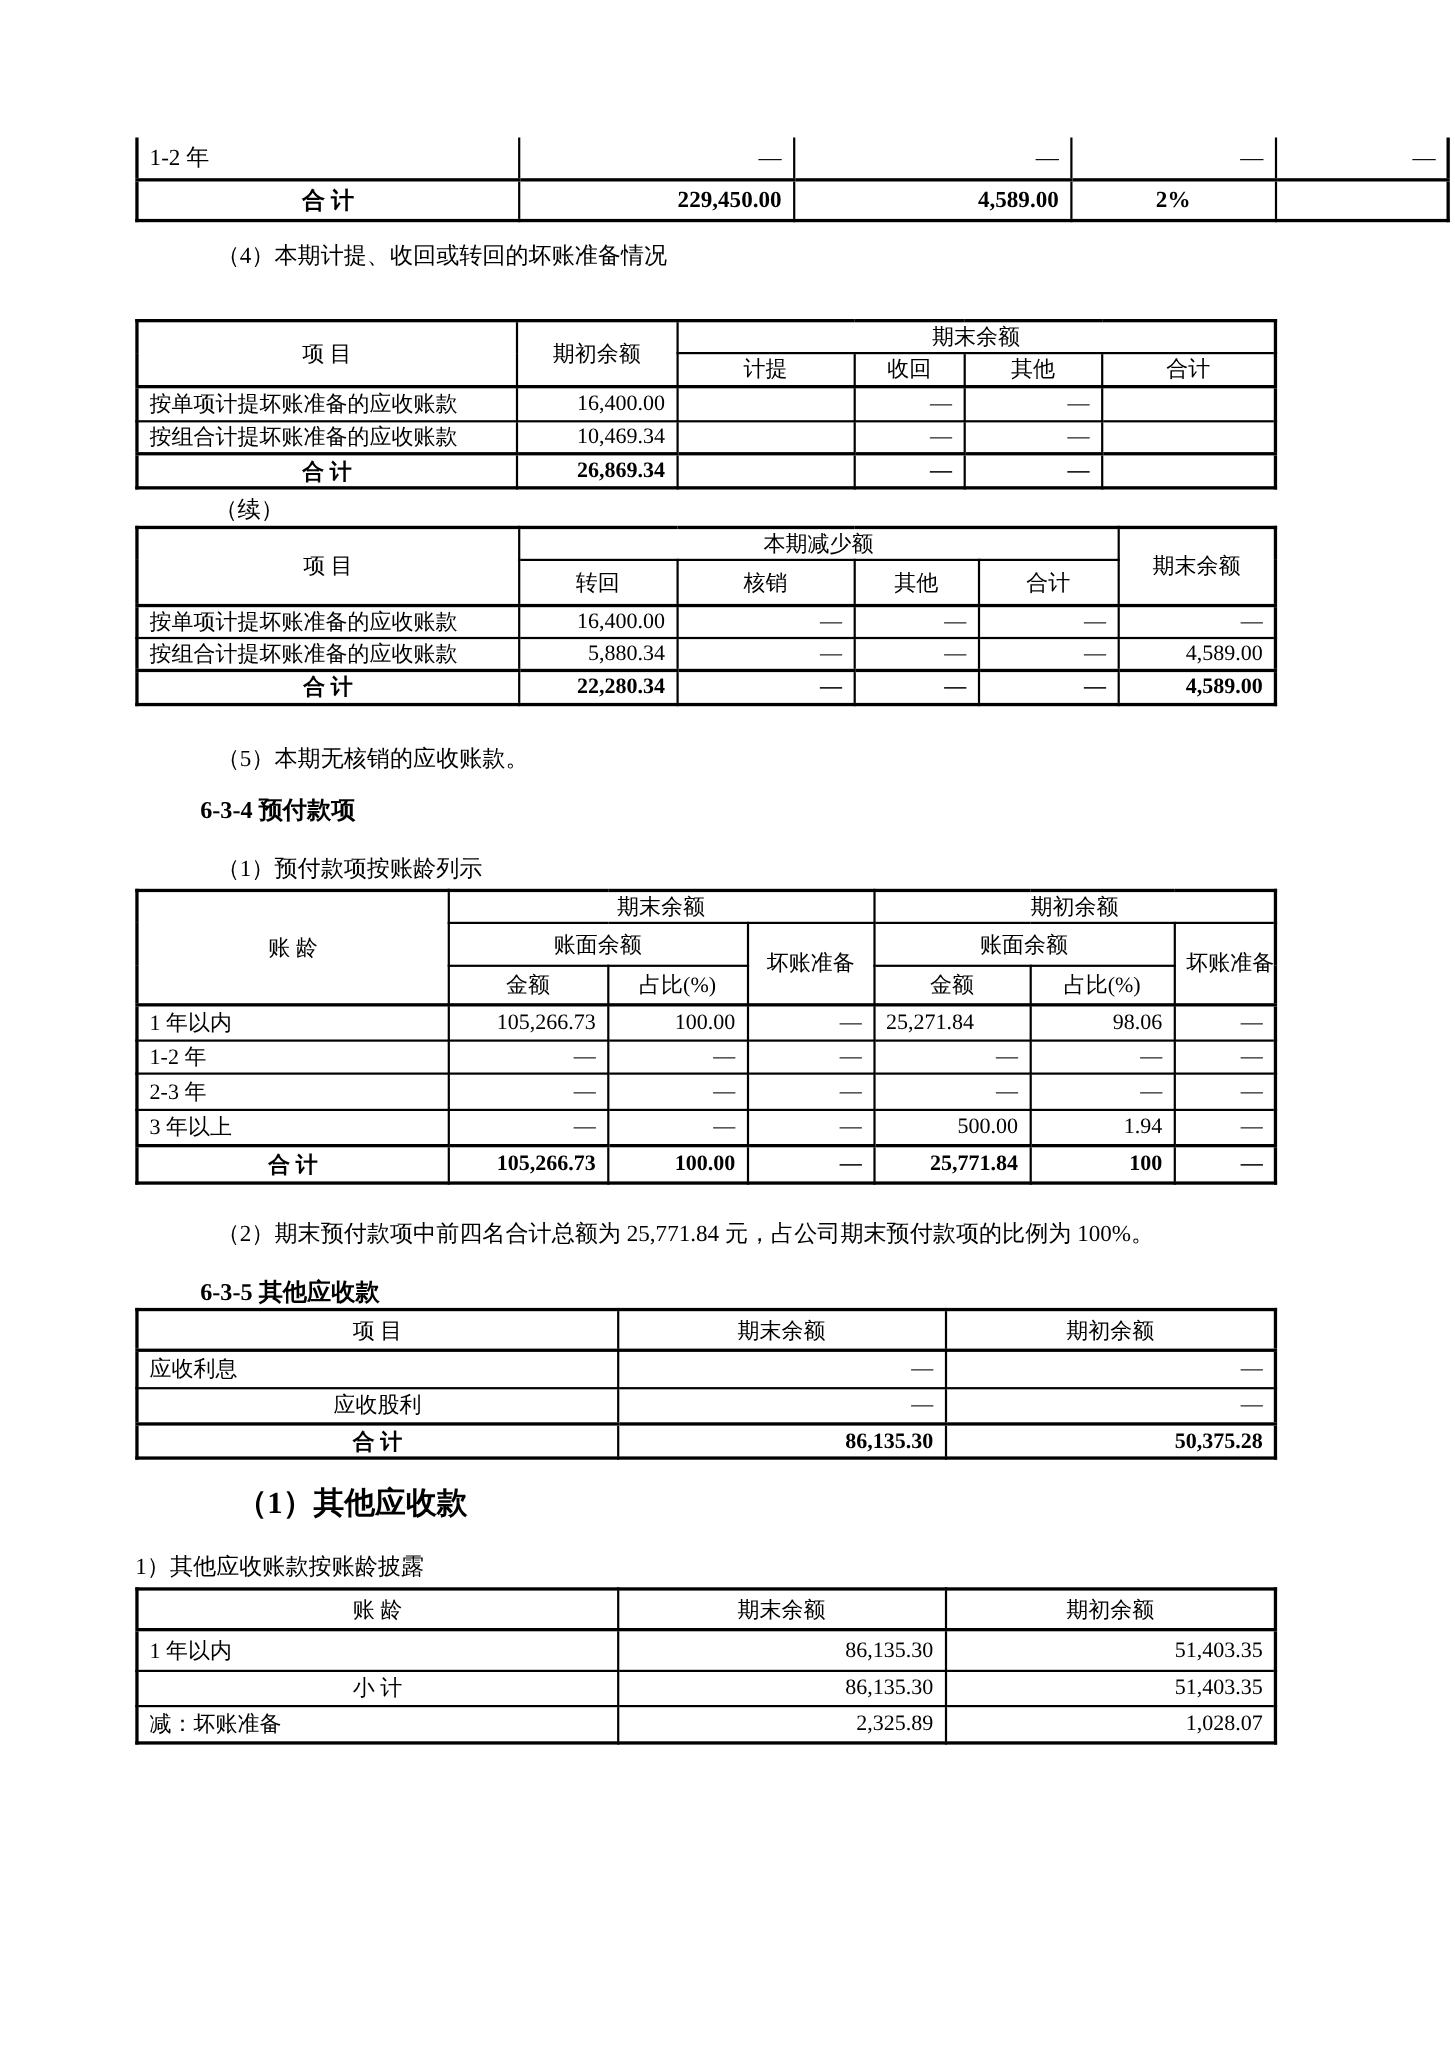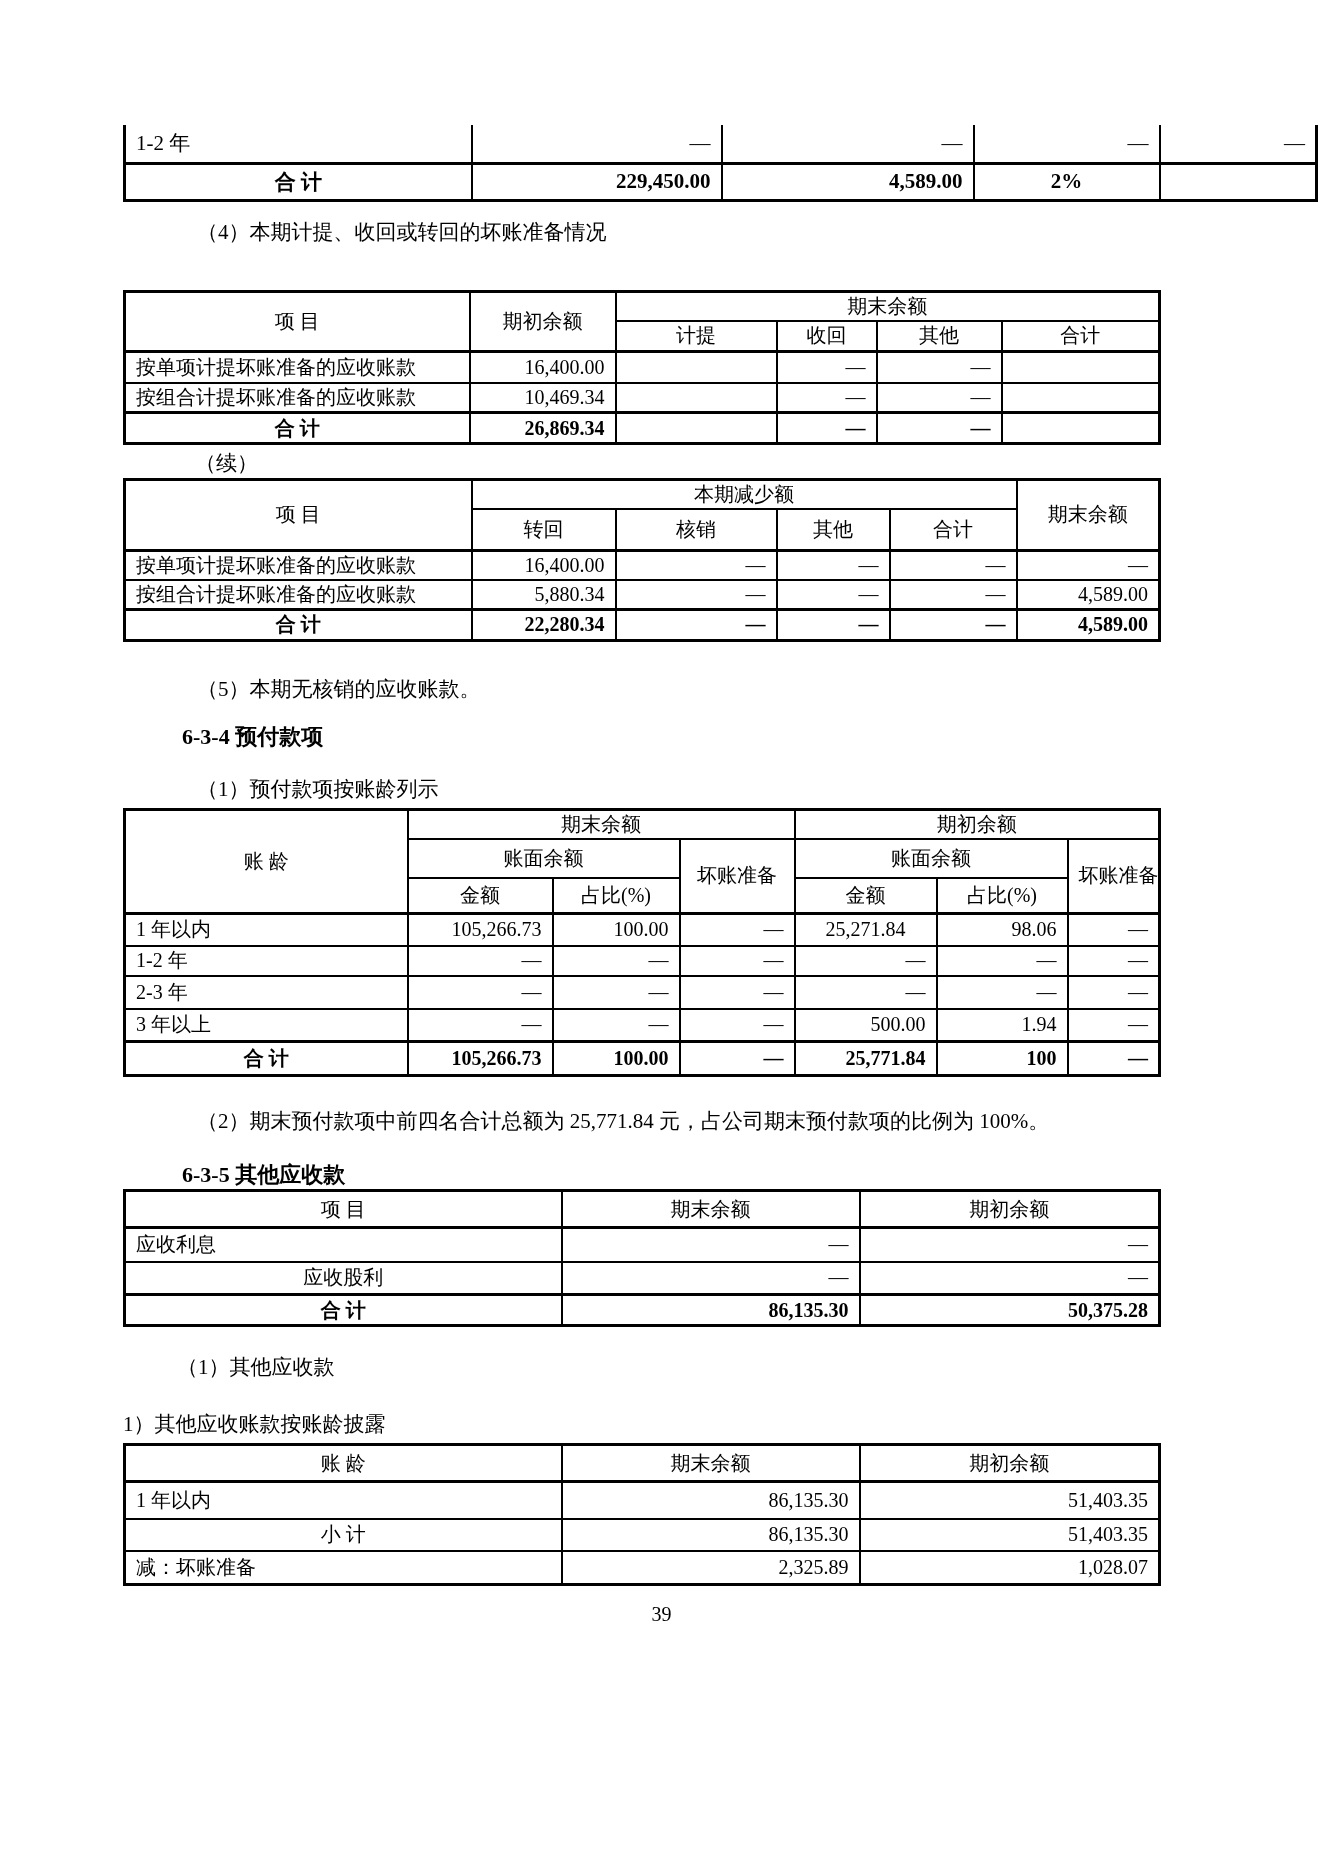--- a/index.html
+++ b/index.html
@@ -34,21 +34,21 @@
   .tbl-dec      { margin-top:1px; }
   .s5-para      { margin-top:33px; margin-left:74px; }
   .s6-para      { margin-top:24px; font-size:21px; line-height:34px; }
   .s6-para .l1  { padding-left:74px; }
   .h-634        { margin-top:20px; margin-left:59px; font-size:22px; line-height:28px; font-weight:bold; }
   .s634-item1   { margin-top:24px; margin-left:74px; }
   .tbl-prepay   { margin-top:5px; }
   .s634-item2   { margin-top:30px; margin-left:74px; }
   .h-635        { margin-top:26px; margin-left:59px; font-size:22px; line-height:28px; font-weight:bold; }
   .tbl-osum     { margin-top:0px; }
-  .h-635-sub1   { margin-top:26px; margin-left:54px; font-size:21px; line-height:28px; font-weight:normal; }
+  .h-635-sub1   { margin-top:26px; margin-left:92px; font-size:28px; line-height:28px; font-weight:bold; }
   .s635-item1   { margin-top:29px; }
   .tbl-oaging   { margin-top:5px; }
   .page-num     { margin-top:14px; width:1323px; margin-left:-123px; text-align:center; font-size:20px; line-height:28px; }
 </style>
 </head>
 <body>
 
 <div class="page">
   <div class="content">
 
@@ -216,21 +216,21 @@
           <th>金额</th>
           <th>占比(%)</th>
         </tr>
       </thead>
       <tbody>
           <tr style="height: 32px;">
             <td style="text-align: left;">1 年以内</td>
             <td style="text-align: right;">105,266.73</td>
             <td style="text-align: right;">100.00</td>
             <td style="text-align: right;">—</td>
-            <td style="text-align: center;">25,271.84</td>
+            <td style="text-align: left;">25,271.84</td>
             <td style="text-align: right;">98.06</td>
             <td style="text-align: right;">—</td>
           </tr>
           <tr style="height: 30px;">
             <td style="text-align: left;">1-2 年</td>
             <td style="text-align: right;">—</td>
             <td style="text-align: right;">—</td>
             <td style="text-align: right;">—</td>
             <td style="text-align: right;">—</td>
             <td style="text-align: right;">—</td>
@@ -330,16 +330,15 @@
             <td style="text-align: right;">51,403.35</td>
           </tr>
           <tr style="height: 34px;">
             <td style="text-align: left;">减：坏账准备</td>
             <td style="text-align: right;">2,325.89</td>
             <td style="text-align: right;">1,028.07</td>
           </tr>
         </tbody>
     </table>
 
-    <div class="page-num">39</div>
 
   </div>
 </div>
 
 </body></html>

